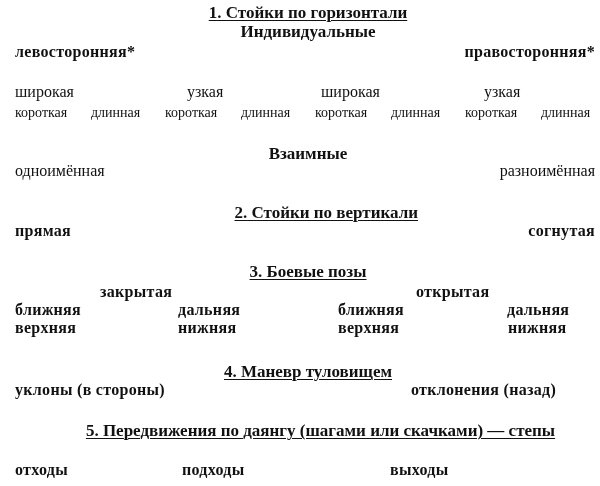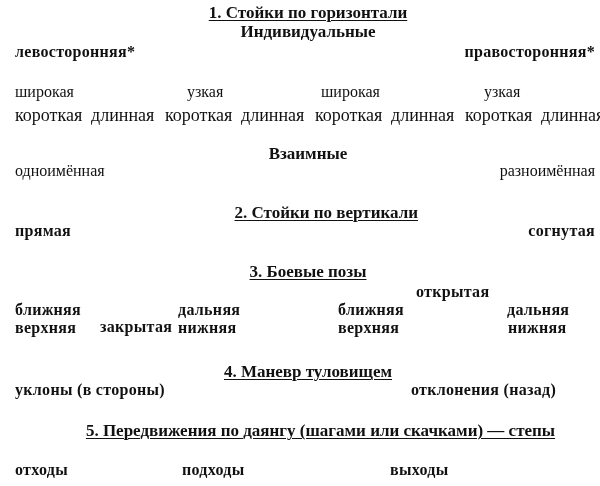--- a/index.html
+++ b/index.html
@@ -3,21 +3,21 @@
   <meta charset="utf-8">
   <style>
     html, body { margin: 0; padding: 0; background: #ffffff; }
     body { width: 600px; height: 486px; position: relative; overflow: hidden;
            font-family: "Liberation Serif", "DejaVu Serif", serif; color: #111111; }
     .t { position: absolute; white-space: nowrap; line-height: 1; }
     .hdr { font-size: 17px; font-weight: bold; text-decoration: underline; text-underline-offset: 2px; text-decoration-thickness: 1px; }
     .sub { font-size: 17px; font-weight: bold; }
     .bi { font-size: 16px; font-weight: bold; letter-spacing: 0.3px; }
     .reg { font-size: 16px; }
-    .sm { font-size: 18px; }
+    .sm { font-size: 14px; }
     .right { }
   </style>
 </head>
 <body>
 
 <div class="t hdr" style="left:198px; top:4px; width:220px; text-align:center;">1. Стойки по горизонтали</div>
 <div class="t sub" style="left:198px; top:23px; width:220px; text-align:center;">Индивидуальные</div>
 <div class="t bi" style="left:15px; top:44px;">левосторонняя*</div>
 <div class="t bi right" style="right:5px; top:44px;">правосторонняя*</div>
 
@@ -37,21 +37,21 @@
 
 <div class="t sub" style="left:198px; top:145px; width:220px; text-align:center;">Взаимные</div>
 <div class="t reg" style="left:15px; top:163px;">одноимённая</div>
 <div class="t reg right" style="right:5px; top:163px;">разноимённая</div>
 
 <div class="t hdr" style="left:198px; top:204px; width:220px; text-align:right;">2. Стойки по вертикали</div>
 <div class="t bi" style="left:15px; top:223px;">прямая</div>
 <div class="t bi right" style="right:5px; top:223px;">согнутая</div>
 
 <div class="t hdr" style="left:198px; top:263px; width:220px; text-align:center;">3. Боевые позы</div>
-<div class="t bi" style="left:100px; top:284px;margin-top:35px;">закрытая</div>
+<div class="t bi" style="left:100px; top:284px;">закрытая</div>
 <div class="t bi" style="left:416px; top:284px;">открытая</div>
 
 <div class="t bi" style="left:15px; top:302px;">ближняя</div>
 <div class="t bi" style="left:178px; top:302px;">дальняя</div>
 <div class="t bi" style="left:338px; top:302px;">ближняя</div>
 <div class="t bi" style="left:507px; top:302px;">дальняя</div>
 
 <div class="t bi" style="left:15px; top:320px;">верхняя</div>
 <div class="t bi" style="left:178px; top:320px;">нижняя</div>
 <div class="t bi" style="left:338px; top:320px;">верхняя</div>

